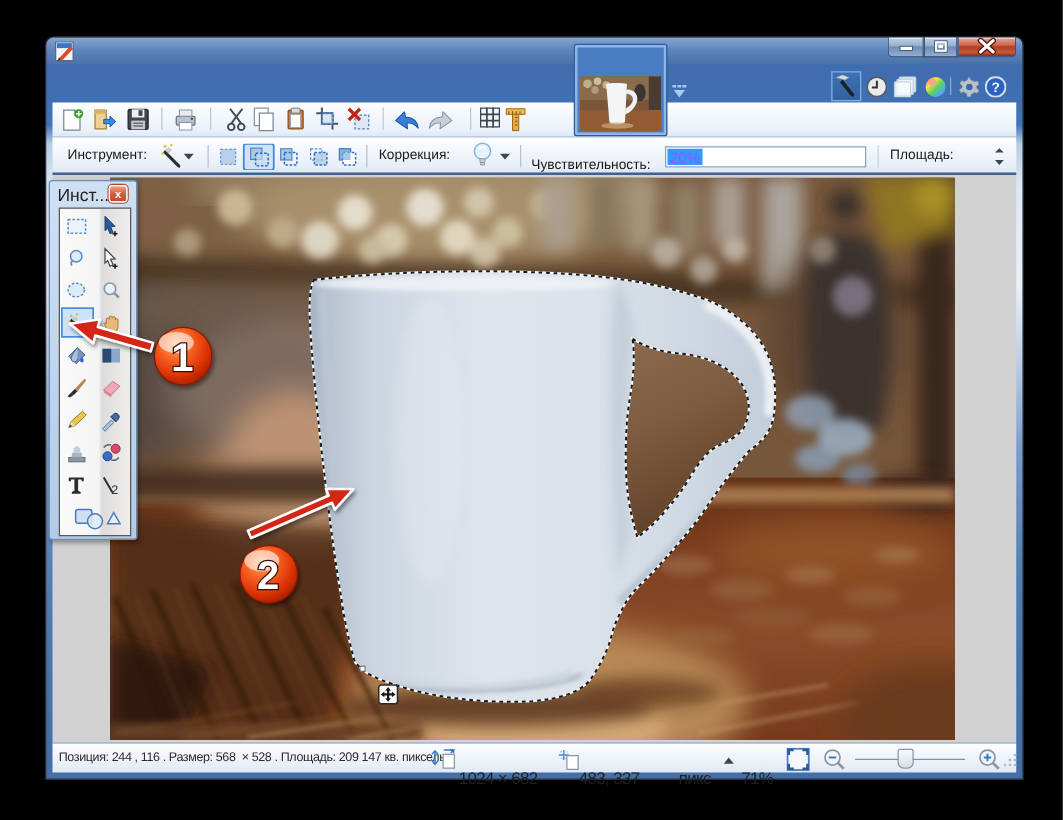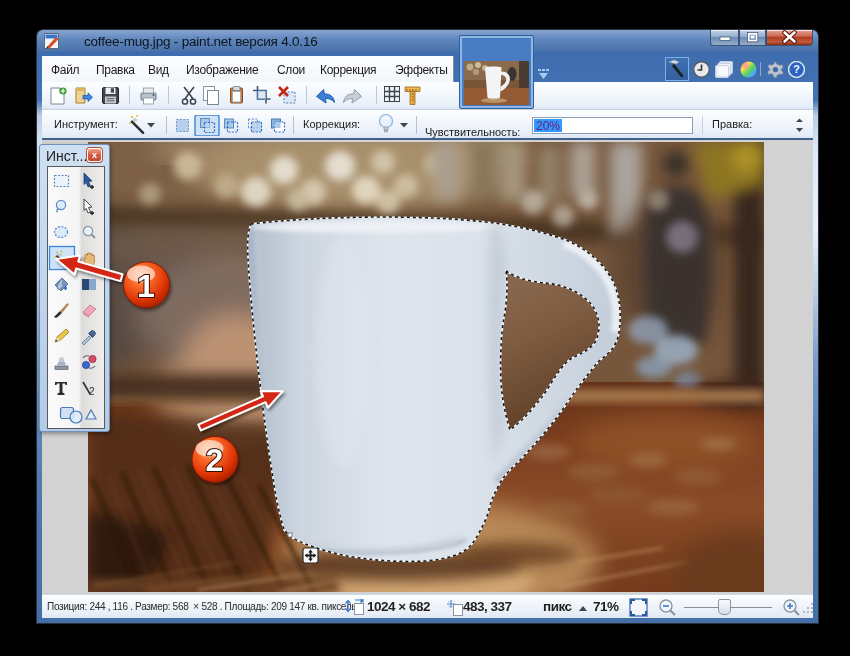--- a/index.html
+++ b/index.html
@@ -44,21 +44,21 @@
   .lbl { position:absolute; font-size:11px; color:#1a1a1a; }
   .vsep { position:absolute; width:1px; height:18px; background:#b5c2d4; }
   
   #canvas { left:5px; top:110px; width:771px; height:454px; background:#d2d2d2; }
   #photo { position:absolute; left:46px; top:2px; width:676px; height:450px; }
   
   #status { left:5px; top:564px; width:771px; height:24px;
     background:linear-gradient(180deg,#fcfdfe,#e8eef7 80%,#dfe8f3);
     border-top:1px solid #cdd8e6; }
   .st { position:absolute; font-size:10px; letter-spacing:-0.3px; color:#2b2b2b; top:6px; }
-  .st2 { position:absolute; font-size:13.5px; letter-spacing:-0.5px; color:#1f1f1f; top:4px;font-weight:bold; }
+  .st2 { position:absolute; font-size:13.5px; letter-spacing:-0.5px; color:#1f1f1f; top:20px; }
   
   #palette { left:2px; top:114px; width:71px; height:288px;
     background:linear-gradient(180deg,#cfe0f2,#b3cbe6);
     border:1px solid #6f90ba; border-radius:3px;
     box-shadow: 1px 2px 4px rgba(0,0,0,.35); }
   #pal-title { position:absolute; left:6px; top:3px; font-size:14px; color:#222; }
   #pal-close { position:absolute; left:47px; top:3px; width:15px; height:14px;
     background:linear-gradient(180deg,#f0a088,#d35f44 50%,#c04a30);
     border:1px solid #fff; border-radius:3px; box-shadow:0 0 0 1px #a9512f;
     color:#fff; font-size:9px; font-weight:bold; text-align:center; line-height:13px; }
@@ -68,44 +68,34 @@
 </style>
 </head>
 <body>
 <div id="win">
   <svg class="abs" style="left:7px;top:3px" width="17" height="17" viewBox="0 0 17 17">
       <rect x="0.5" y="0.5" width="14" height="15" fill="#f2f5f8" stroke="#5a6a80"></rect>
       <rect x="1.5" y="1.5" width="12" height="4" fill="#3a76c8"></rect>
       <path d="M3,14 L12,4 L14.5,6 L5.5,15.5 Z" fill="#d84a2a"></path>
       <path d="M2,16 l2.5,-1.5 L3.2,13 Z" fill="#2a2e33"></path>
     </svg>
-  <div class="abs" id="title">coffee-mug.jpg - paint.net версия 4.0.16</div>
   <div class="abs" id="btns">
     <div class="wbtn" id="bmin"><svg width="27" height="14" viewBox="0 0 27 14">
           <rect x="9" y="7" width="10" height="3.4" fill="#fff"></rect>
           <rect x="9" y="7" width="10" height="3.4" fill="none" stroke="#3c4c64" stroke-width="0.7"></rect>
         </svg></div>
     <div class="wbtn" id="bmax"><svg width="25" height="14" viewBox="0 0 25 14">
           <rect x="8.5" y="3.5" width="8.4" height="7.4" fill="none" stroke="#fff" stroke-width="2"></rect>
           <rect x="10.8" y="5.8" width="3.6" height="2.6" fill="#fff"></rect>
           <rect x="7.6" y="2.6" width="10.2" height="9.2" fill="none" stroke="#3c4c64" stroke-width="0.7"></rect>
         </svg></div>
     <div class="wbtn" id="bclose"><svg width="45" height="14" viewBox="0 0 45 14">
           <path d="M17.5,2.5 L27.5,11.5 M27.5,2.5 L17.5,11.5" stroke="#55140a" stroke-width="4.6" stroke-linecap="round"></path>
           <path d="M17.5,2.5 L27.5,11.5 M27.5,2.5 L17.5,11.5" stroke="#fff" stroke-width="2.6" stroke-linecap="round"></path>
         </svg></div>
-  </div>
-  <div class="abs" id="menuband">
-    <span class="mi" style="left:9px">Файл</span>
-    <span class="mi" style="left:54px">Правка</span>
-    <span class="mi" style="left:106px">Вид</span>
-    <span class="mi" style="left:144px">Изображение</span>
-    <span class="mi" style="left:235px">Слои</span>
-    <span class="mi" style="left:278px">Коррекция</span>
-    <span class="mi" style="left:353px">Эффекты</span>
   </div>
   <div class="abs" id="tab">
     <svg width="65" height="44" style="position:absolute;left:4px;top:25px" viewBox="0 0 65 44">
       <rect width="65" height="44" fill="#7a5638"></rect>
       <rect width="65" height="19" fill="#8a6c4c"></rect>
       <g opacity="0.85">
           <circle cx="6" cy="6" r="3.5" fill="#c8b896"></circle>
           <circle cx="14" cy="4" r="3" fill="#d8ccae"></circle>
           <circle cx="12" cy="11" r="3" fill="#b8a484"></circle>
           <circle cx="21" cy="7" r="3" fill="#cfc0a0"></circle>
@@ -286,24 +276,24 @@
           <path d="M6,14 h4 v3 h-4 z M6.5,17 h3 v2 h-3 z" fill="#c8ccd2" stroke="#8a96a4" stroke-width="0.7"></path>
           <path d="M5.5,6 Q8,3.5 10.5,6" stroke="#fff" stroke-width="1.4" fill="none"></path>
         </svg>
     <svg class="abs" style="left:357px;top:11px" width="10" height="8">
           <path d="M1,2 h8 l-4,4.5 z" fill="#3c4650"></path>
         </svg>
     <div class="vsep" style="left:374px;top:6px"></div>
     <span class="lbl" style="left:383px;top:16px">Чувствительность:</span>
     <div class="abs" style="left:490px;top:7px;width:161px;height:17px;background:#fff;border:1px solid #8aa0b8">
       <div style="position:absolute;left:1px;top:1px;width:28px;height:13px;background:#3399ff"></div>
-      <span style="position:absolute;left:3px;top:1px;font-size:12px;color:#701a75">20%</span>
+      <span style="position:absolute;left:3px;top:1px;font-size:12px;color:#8b5cf6">20%</span>
     </div>
     <div class="vsep" style="left:660px;top:6px;background:#c5d2e2"></div>
-    <span class="lbl" style="left:670px;top:8px">Правка:</span>
+    <span class="lbl" style="left:670px;top:8px">Площадь:</span>
     <svg class="abs" style="left:753px;top:8px" width="9" height="15">
           <path d="M1,4 h7 l-3.5,-3.5 z M1,10 h7 l-3.5,4 z" fill="#3c4650"></path>
         </svg>
   </path></div>
   <div class="abs" id="canvas">
     <div id="photo">
 <svg width="676" height="450" viewBox="0 0 676 450">
 <defs>
   <filter id="b2" x="-40%" y="-40%" width="180%" height="180%">
               <feGaussianBlur stdDeviation="2"></feGaussianBlur>

